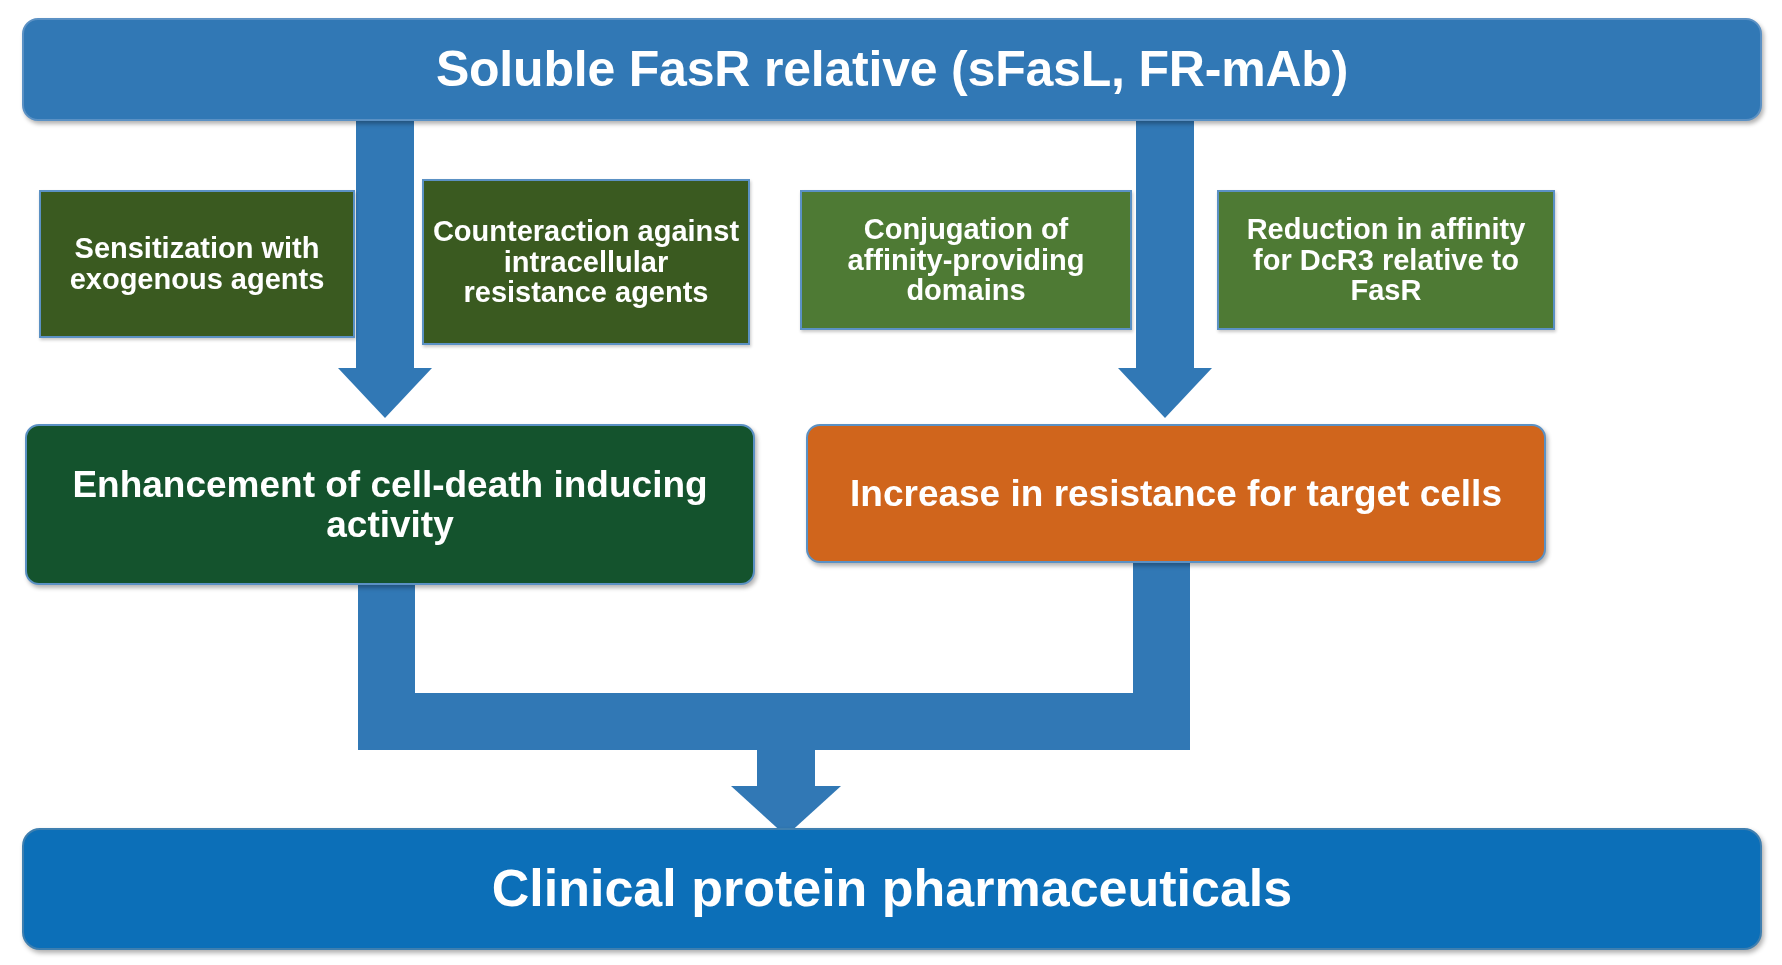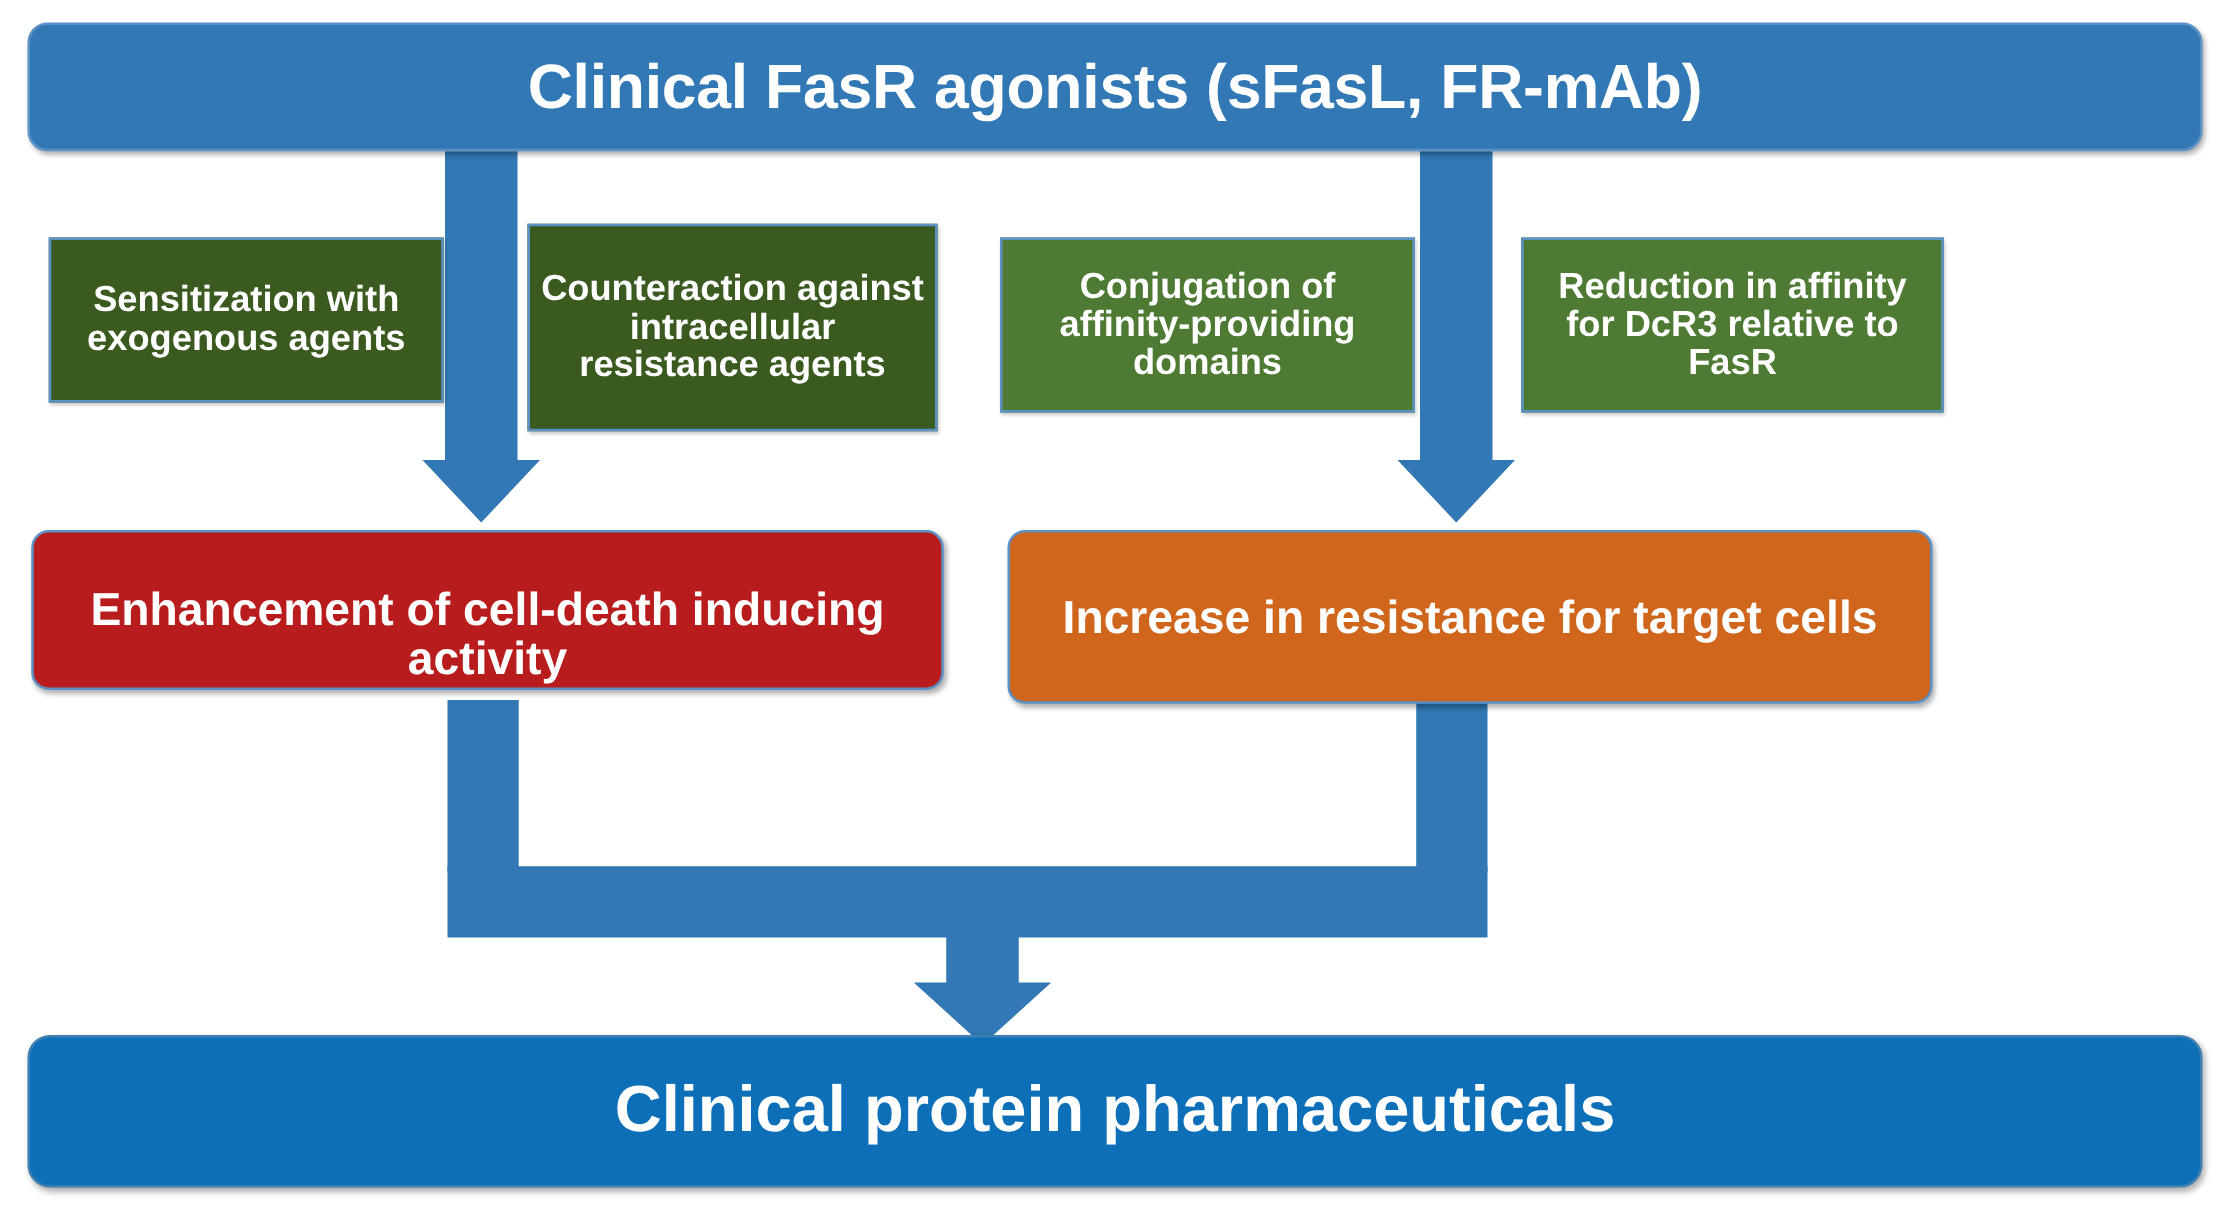--- a/index.html
+++ b/index.html
@@ -67,34 +67,34 @@
     box-shadow: 2px 3px 5px rgba(0,0,0,0.32);
   }
 
   
   .green-box {
     font-size: 29px;
     border: 2px solid #5B91C4;
     padding: 4px 8px;
     box-shadow: 1px 2px 3px rgba(0,0,0,0.22);
   }
-  .g1 { left: 39px;   top: 190px; width: 316px; height: 132px; background: #3A5A20; }
+  .g1 { left: 39px;   top: 190px; width: 316px; height: 148px; background: #3A5A20; }
   .g2 { left: 422px;  top: 179px; width: 328px; height: 166px; background: #3A5A20; }
   .g3 { left: 800px;  top: 190px; width: 332px; height: 140px; background: #4E7A34; }
   .g4 { left: 1201px; top: 190px; width: 338px; height: 140px; background: #4E7A34; margin-left: 16px; }
 
   
   .outcome {
     font-size: 37px;
     border: 2px solid #5B91C4;
     border-radius: 14px;
     padding: 4px 14px;
     box-shadow: 2px 3px 4px rgba(0,0,0,0.30);
   }
-  .o1 { left: 25px;  top: 424px; width: 730px; height: 128px; background: #b91c1c; align-items: flex-end; }
+  .o1 { left: 25px;  top: 424px; width: 730px; height: 161px; background: #14532d; }
   .o2 { left: 806px; top: 424px; width: 740px; height: 139px; background: #D0651C; }
 
   .box-text { display: block; width: 100%; }
 </style>
 </head>
 <body>
 
 <div id="canvas">
 
   <svg id="connectors" viewBox="0 0 1782 965" xmlns="http://www.w3.org/2000/svg">
@@ -116,21 +116,21 @@
       <rect x="1133" y="560" width="57" height="138" fill="#3178B5"></rect>
 
       <rect x="358" y="693" width="832" height="57" fill="#3178B5"></rect>
 
       <rect x="757" y="745" width="58" height="60" fill="#3178B5"></rect>
       <polygon points="731,786 841,786 786,836" fill="#3178B5"></polygon>
     </g>
   </svg>
 
   <div class="box banner-top">
-    <span class="box-text">Clinical FasR agonists (sFasL, FR-mAb)</span>
+    <span class="box-text">Soluble FasR relative (sFasL, FR-mAb)</span>
   </div>
 
   <div class="box green-box g1">
     <span class="box-text">Sensitization with exogenous agents</span>
   </div>
 
   <div class="box green-box g2">
     <span class="box-text">Counteraction against intracellular resistance agents</span>
   </div>
 

